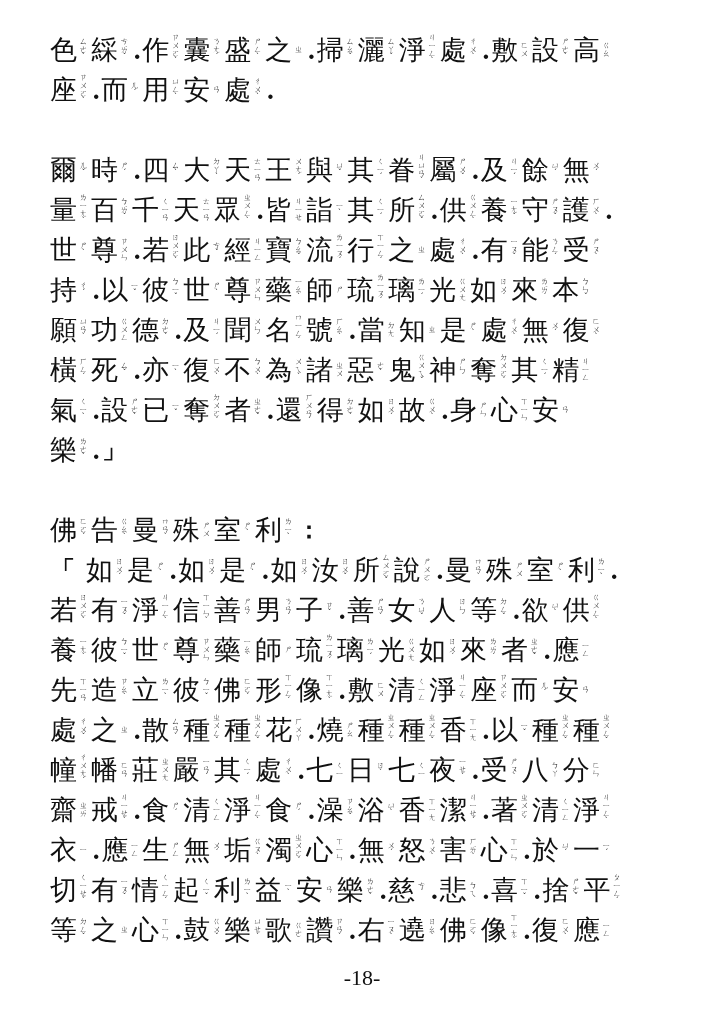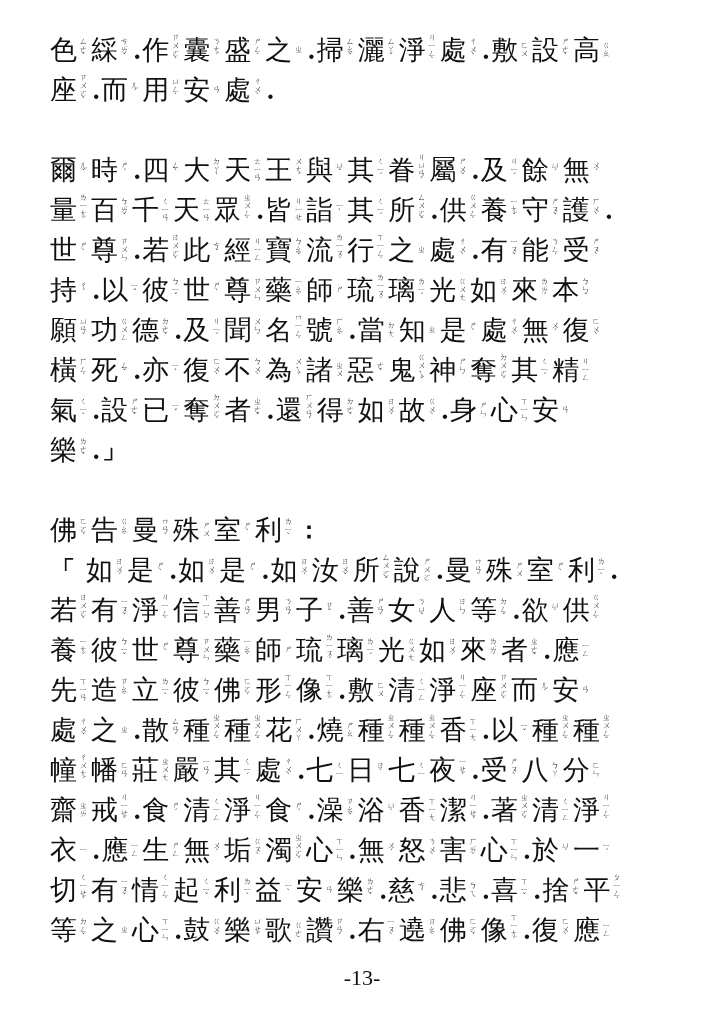--- a/index.html
+++ b/index.html
@@ -2030,13 +2030,13 @@
           <span class="han">應</span>
           <span class="zy">
             <span>ㄧ</span>
             <span>ㄥ</span>
           </span>
         </span>
       </div>
   </div>
 </div>
 
-<div class="footer">-13-</div>
+<div class="footer">-18-</div>
 
 </body></html>

